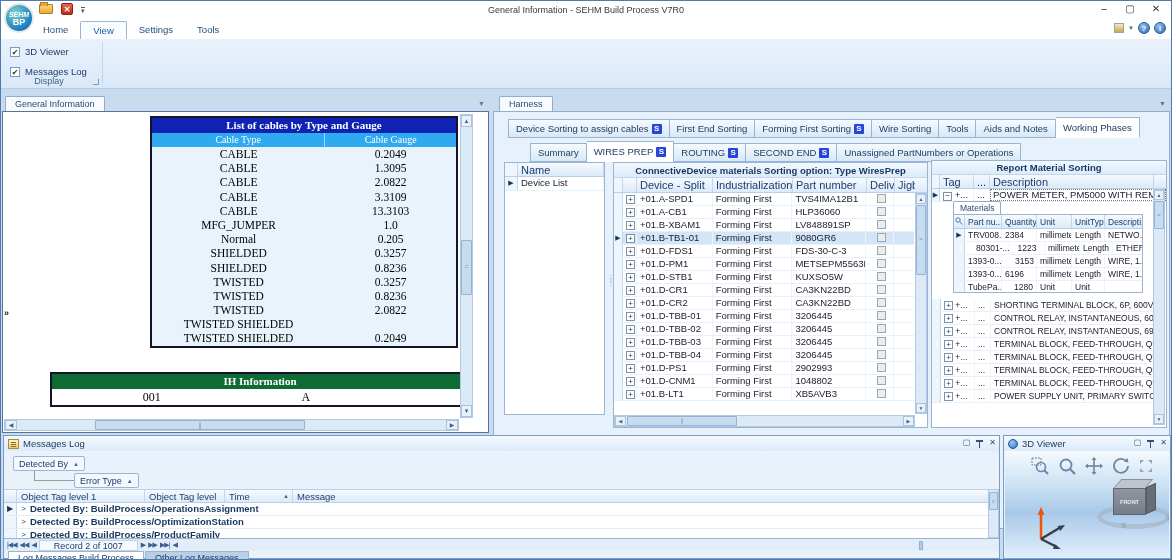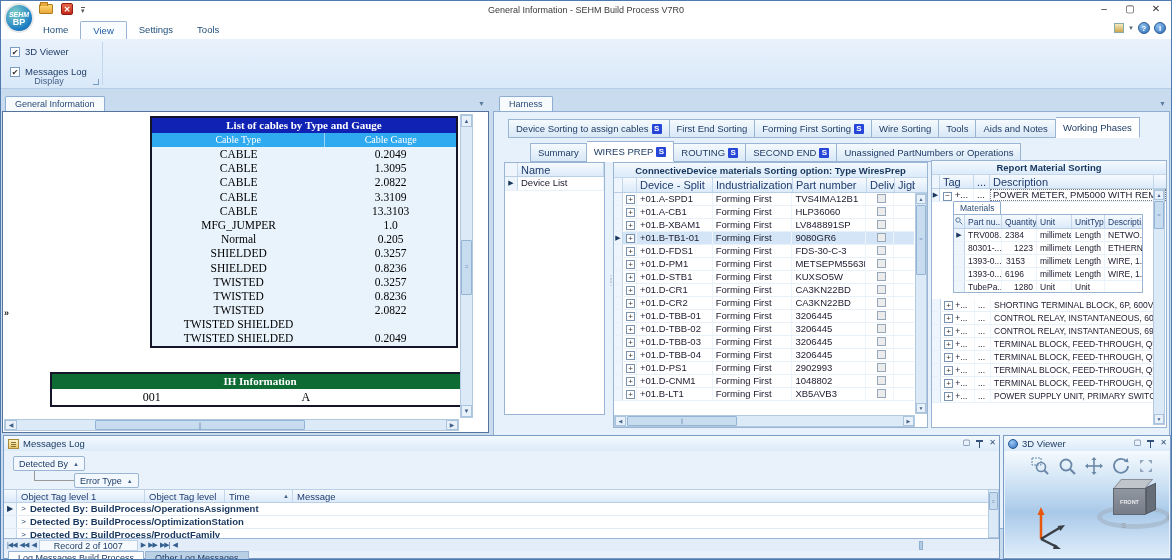--- a/index.html
+++ b/index.html
@@ -533,30 +533,30 @@
               <div class="grow" style="font-size: 8.5px;">
                 <div class="ind-cell" style="width: 11px;">▶</div>
                 <div style="width: 37px;">TRV008...</div>
                 <div style="width: 35px; text-align: right; padding-right: 19px;">2384</div>
                 <div style="width: 35px;">millimeter</div>
                 <div style="width: 33px;">Length</div>
                 <div style="flex: 1 1 0%; border-right: none;">NETWO...</div>
               </div>
               <div class="grow" style="font-size: 8.5px;">
                 <div class="ind-cell" style="width: 11px;"></div>
-                <div style="width: 37px;">80301-...</div>
-                <div style="width: 35px; text-align: right; padding-right: 3px;">1223</div>
+                <div style="width: 37px; margin-left: 8px;">80301-...</div>
+                <div style="width: 35px; text-align: center; padding-right: 3px;">1223</div>
                 <div style="width: 35px;">millimeter</div>
                 <div style="width: 33px;">Length</div>
                 <div style="flex: 1 1 0%; border-right: none;">ETHERN...</div>
               </div>
               <div class="grow" style="font-size: 8.5px;">
                 <div class="ind-cell" style="width: 11px;"></div>
                 <div style="width: 37px;">1393-0...</div>
-                <div style="width: 35px; text-align: right; padding-right: 11px;">3153</div>
+                <div style="width: 35px; text-align: right; padding-right: 2px;">3153</div>
                 <div style="width: 35px;">millimeter</div>
                 <div style="width: 33px;">Length</div>
                 <div style="flex: 1 1 0%; border-right: none;">WIRE, 1...</div>
               </div>
               <div class="grow" style="font-size: 8.5px;">
                 <div class="ind-cell" style="width: 11px;"></div>
                 <div style="width: 37px;">1393-0...</div>
                 <div style="width: 35px; text-align: right; padding-right: 21px;">6196</div>
                 <div style="width: 35px;">millimeter</div>
                 <div style="width: 33px;">Length</div>

